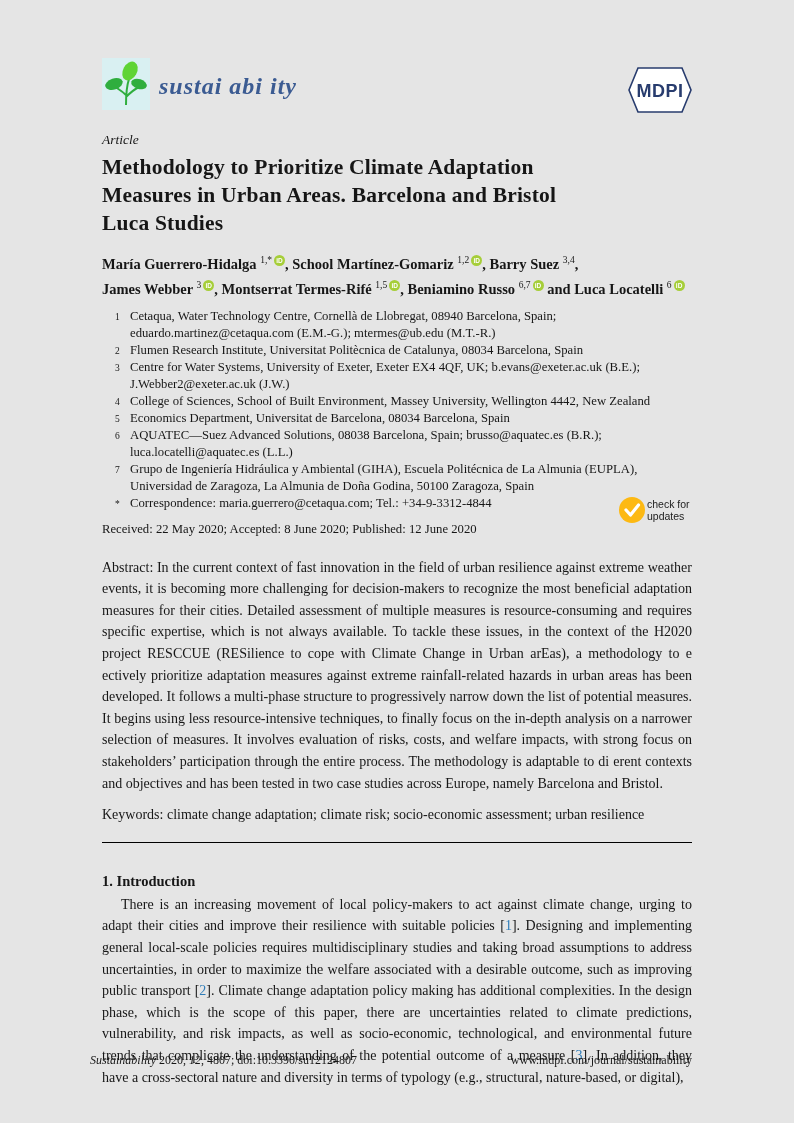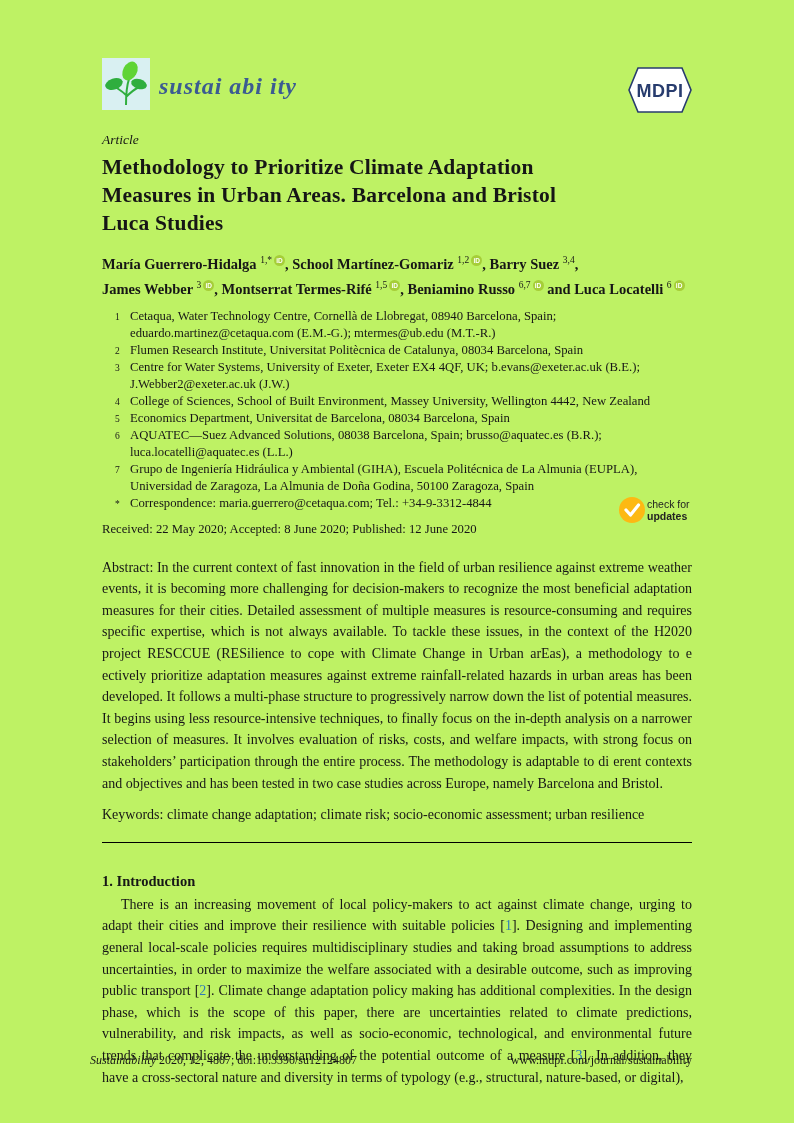--- a/index.html
+++ b/index.html
@@ -1,17 +1,17 @@
 <!DOCTYPE html>
 <html><head>
 <meta charset="utf-8">
 <style>
   html,body{margin:0;padding:0;}
   body{width:794px;height:1123px;background:#ffffff;font-family:"Liberation Serif",serif;color:#161616;}
-  .page{position:relative;width:794px;height:1123px;background:#bef264;overflow:hidden;}
+  .page{position:relative;width:794px;height:1123px;background:#e5e5e5;overflow:hidden;}
   .content{position:absolute;inset:0;padding:58px 102px 0 102px;box-sizing:border-box;}
 
   
   .brand-row{display:flex;justify-content:space-between;align-items:flex-start;height:54px;}
   .logo-group{display:flex;align-items:center;gap:9px;}
   .journal-name{font-size:24px;font-style:italic;font-weight:bold;color:#3b5b92;letter-spacing:1px;}
   .mdpi-wrap{margin-top:9px;}
 
   
   .article-type{margin-top:20px;font-size:13.5px;font-style:italic;}
@@ -23,21 +23,21 @@
     vertical-align:super;margin-left:2px;}
   .affs{margin-top:7px;font-size:12.7px;line-height:17px;}
   .aff-row{display:flex;margin-left:13px;}
   .aff-mark{flex:none;width:15px;font-size:9.5px;vertical-align:top;position:relative;top:1px;}
   .aff-text{flex:1;}
   .dates{margin-top:10px;font-size:12.7px;}
 
   
   .badge{position:absolute;top:496px;left:618px;display:flex;align-items:flex-start;gap:1px;}
   .badge-text{font-family:"Liberation Sans",sans-serif;font-size:10.5px;line-height:12px;color:#222;padding-top:2px;}
-  .badge-text .b2{font-weight:bold;}
+  .badge-text .b2{font-weight:normal;}
 
   
   .abstract{margin-top:20px;font-size:14px;line-height:21.6px;text-align:justify;}
   .keywords{margin-top:10px;font-size:14px;line-height:21.6px;text-align:justify;}
   .seg-b{font-weight:normal;}
   .seg-i{font-style:italic;}
   .cite{color:#2e7cb8;}
 
   .rule{margin-top:16px;border-top:1.2px solid #000;height:0;}
   .sec-heading{margin-top:30px;font-size:14.5px;font-weight:bold;}

